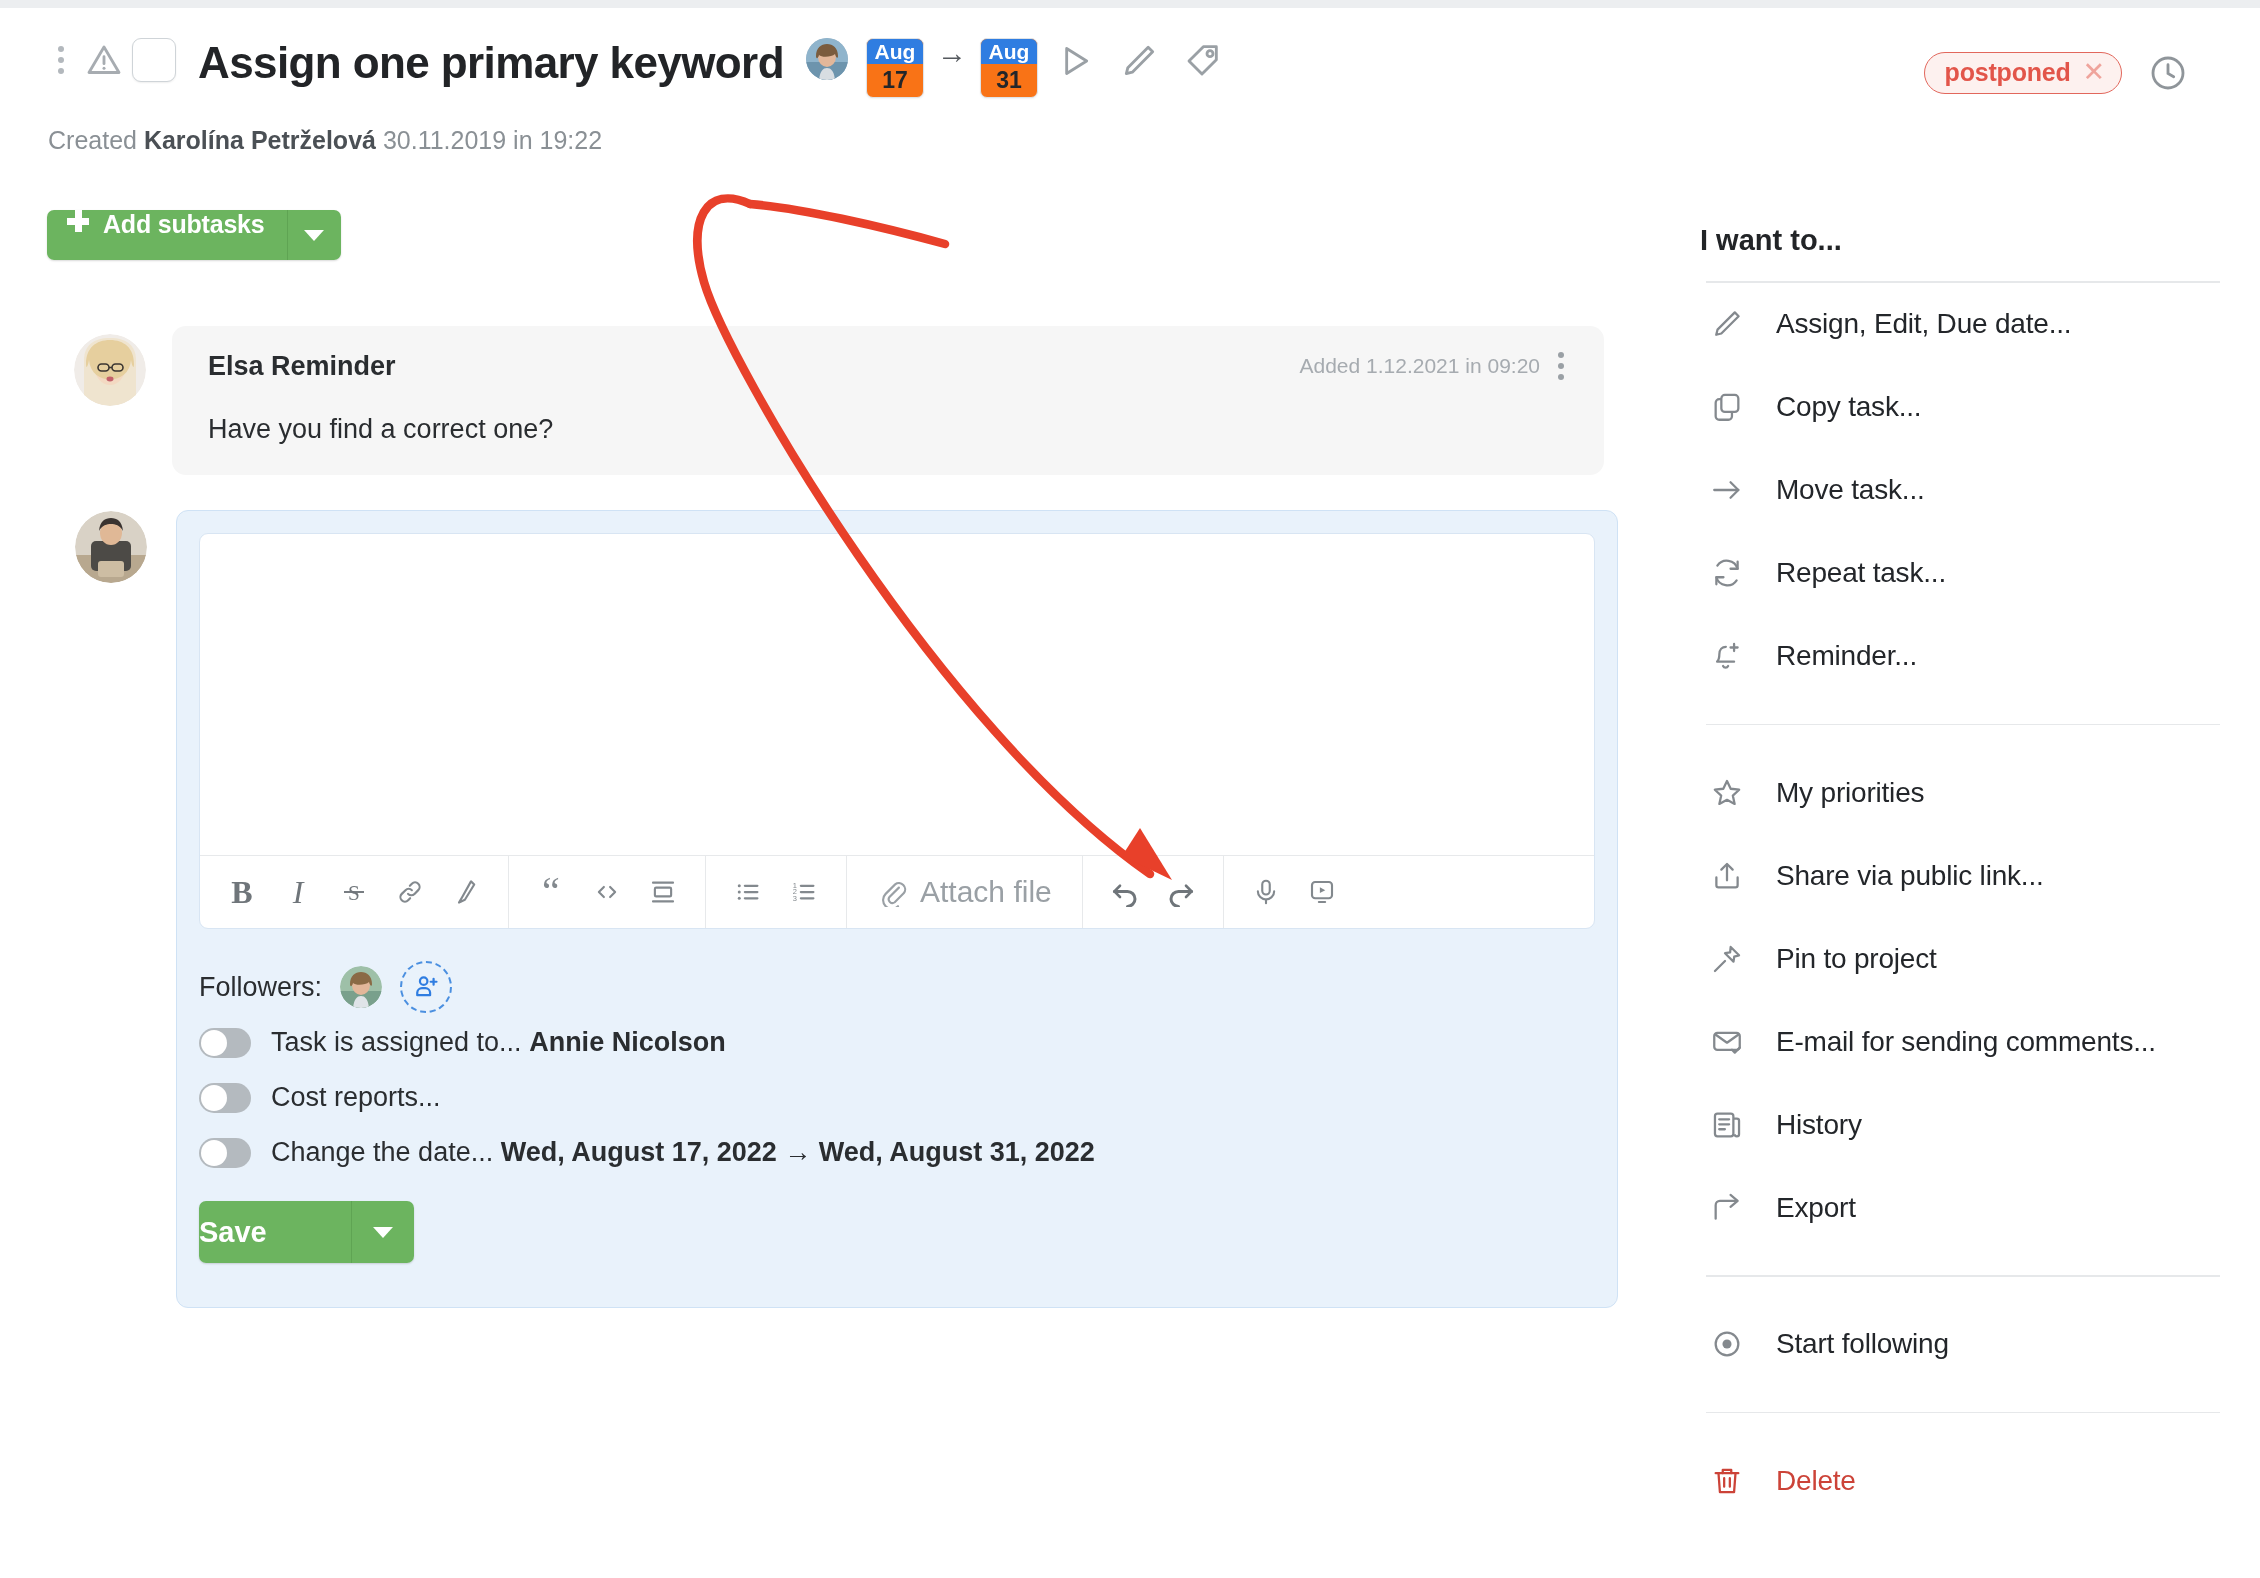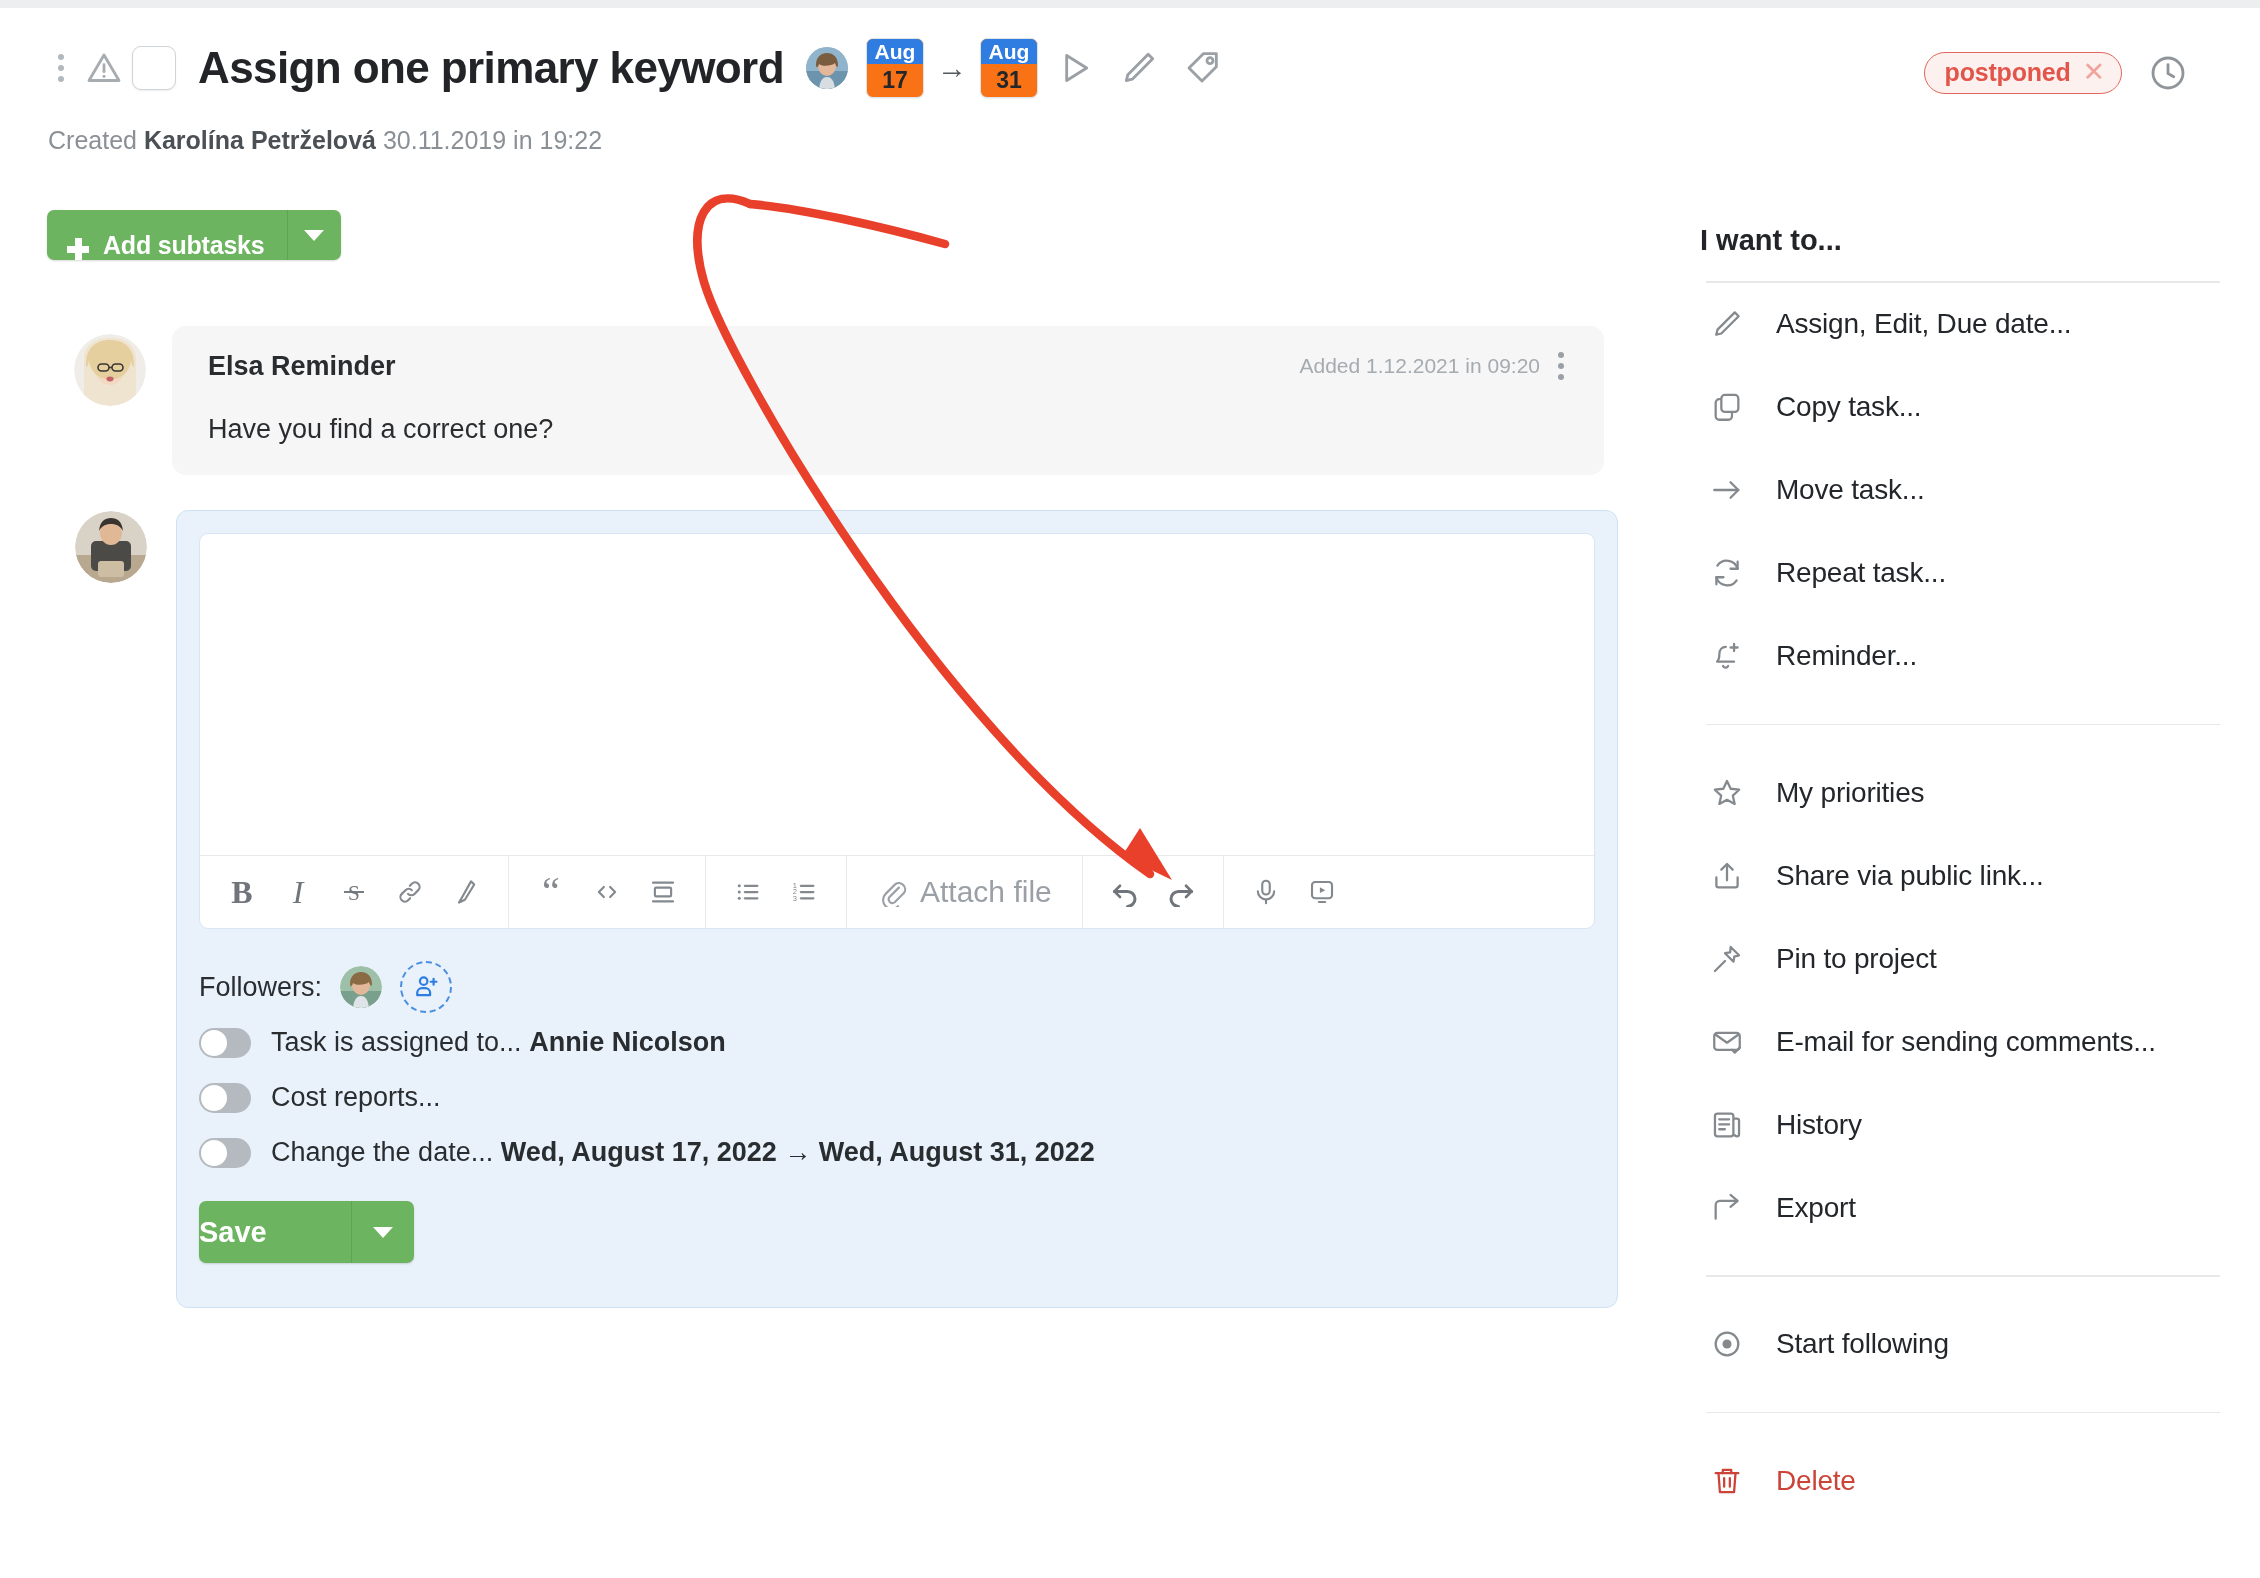--- a/index.html
+++ b/index.html
@@ -5,21 +5,21 @@
   html,body{margin:0;padding:0;}
   body{
     width:2260px;height:1578px;background:#ffffff;
     font-family:"Liberation Sans","DejaVu Sans",sans-serif;
     color:#2d2f31;overflow:hidden;position:relative;
   }
   .topstrip{position:absolute;left:0;top:0;width:2260px;height:8px;background:#eceef0;}
   .page{position:absolute;left:0;top:8px;width:2260px;height:1570px;background:#fff;}
 
   
-  .hdr{position:absolute;left:48px;top:30px;display:flex;align-items:center;gap:0;}
+  .hdr{position:absolute;left:48px;top:30px;display:flex;gap:0;}
   .icon-btn{display:flex;align-items:center;justify-content:center;cursor:pointer;}
   .kebab{width:26px;height:44px;display:flex;flex-direction:column;align-items:center;justify-content:center;gap:5px;margin-right:8px;}
   .kebab i{display:block;width:6px;height:6px;border-radius:50%;background:#b3b8bd;}
   .warn{width:44px;height:44px;margin-right:6px;}
   .chk{width:42px;height:42px;border:1.5px solid #cfd4d8;border-radius:9px;background:#fff;margin-right:22px;box-shadow:0 1px 2px rgba(0,0,0,.07);}
   .title{font-size:44px;font-weight:700;letter-spacing:-.6px;color:#222427;white-space:nowrap;margin-right:22px;}
   .avatar{border-radius:50%;background:#9fb7c9;overflow:hidden;position:relative;flex:none;}
   .avatar.a1{width:42px;height:42px;margin-right:18px;}
   .av-img{position:absolute;inset:0;}
   .cal{width:56px;height:58px;border:1.5px solid #dfe3e7;border-radius:7px;background:#f97316;overflow:hidden;
@@ -37,21 +37,21 @@
   
   .status{position:absolute;right:72px;top:44px;display:flex;align-items:center;gap:26px;}
   .badge{border:1.8px solid #e2675c;background:#fdf1ef;border-radius:22px;padding:5px 16px 6px 20px;
          display:flex;align-items:center;gap:12px;}
   .badge span{font-size:25px;font-weight:700;color:#e2554a;letter-spacing:-.2px;}
   .badge .x{font-size:27px;color:#efa49c;line-height:1;font-weight:400;}
 
   
   .subtasks{position:absolute;left:47px;top:202px;display:flex;height:50px;border-radius:7px;overflow:hidden;
             box-shadow:0 1px 2px rgba(0,0,0,.15);}
-  .subtasks .main{background:#6cb45f;display:flex;align-items:flex-end;gap:14px;padding:0 22px 0 20px;cursor:pointer;}
+  .subtasks .main{background:#6cb45f;display:flex;align-items:flex-start;gap:14px;padding:0 22px 0 20px;cursor:pointer;}
   .subtasks .main .plus{position:relative;width:22px;height:22px;}
   .subtasks .main .plus:before,.subtasks .main .plus:after{content:"";position:absolute;background:#fff;}
   .subtasks .main .plus:before{left:8px;top:0;width:7px;height:22px;}
   .subtasks .main .plus:after{left:0;top:8px;width:22px;height:7px;}
   .subtasks .main b{color:#fff;font-size:25px;font-weight:700;letter-spacing:-.2px;}
   .subtasks .caret{background:#6cb45f;width:53px;display:flex;align-items:center;justify-content:center;
                    border-left:1.5px solid #5fa453;cursor:pointer;}
   .caret-dn{width:0;height:0;border-left:10px solid transparent;border-right:10px solid transparent;border-top:11px solid #fff;}
 
   

